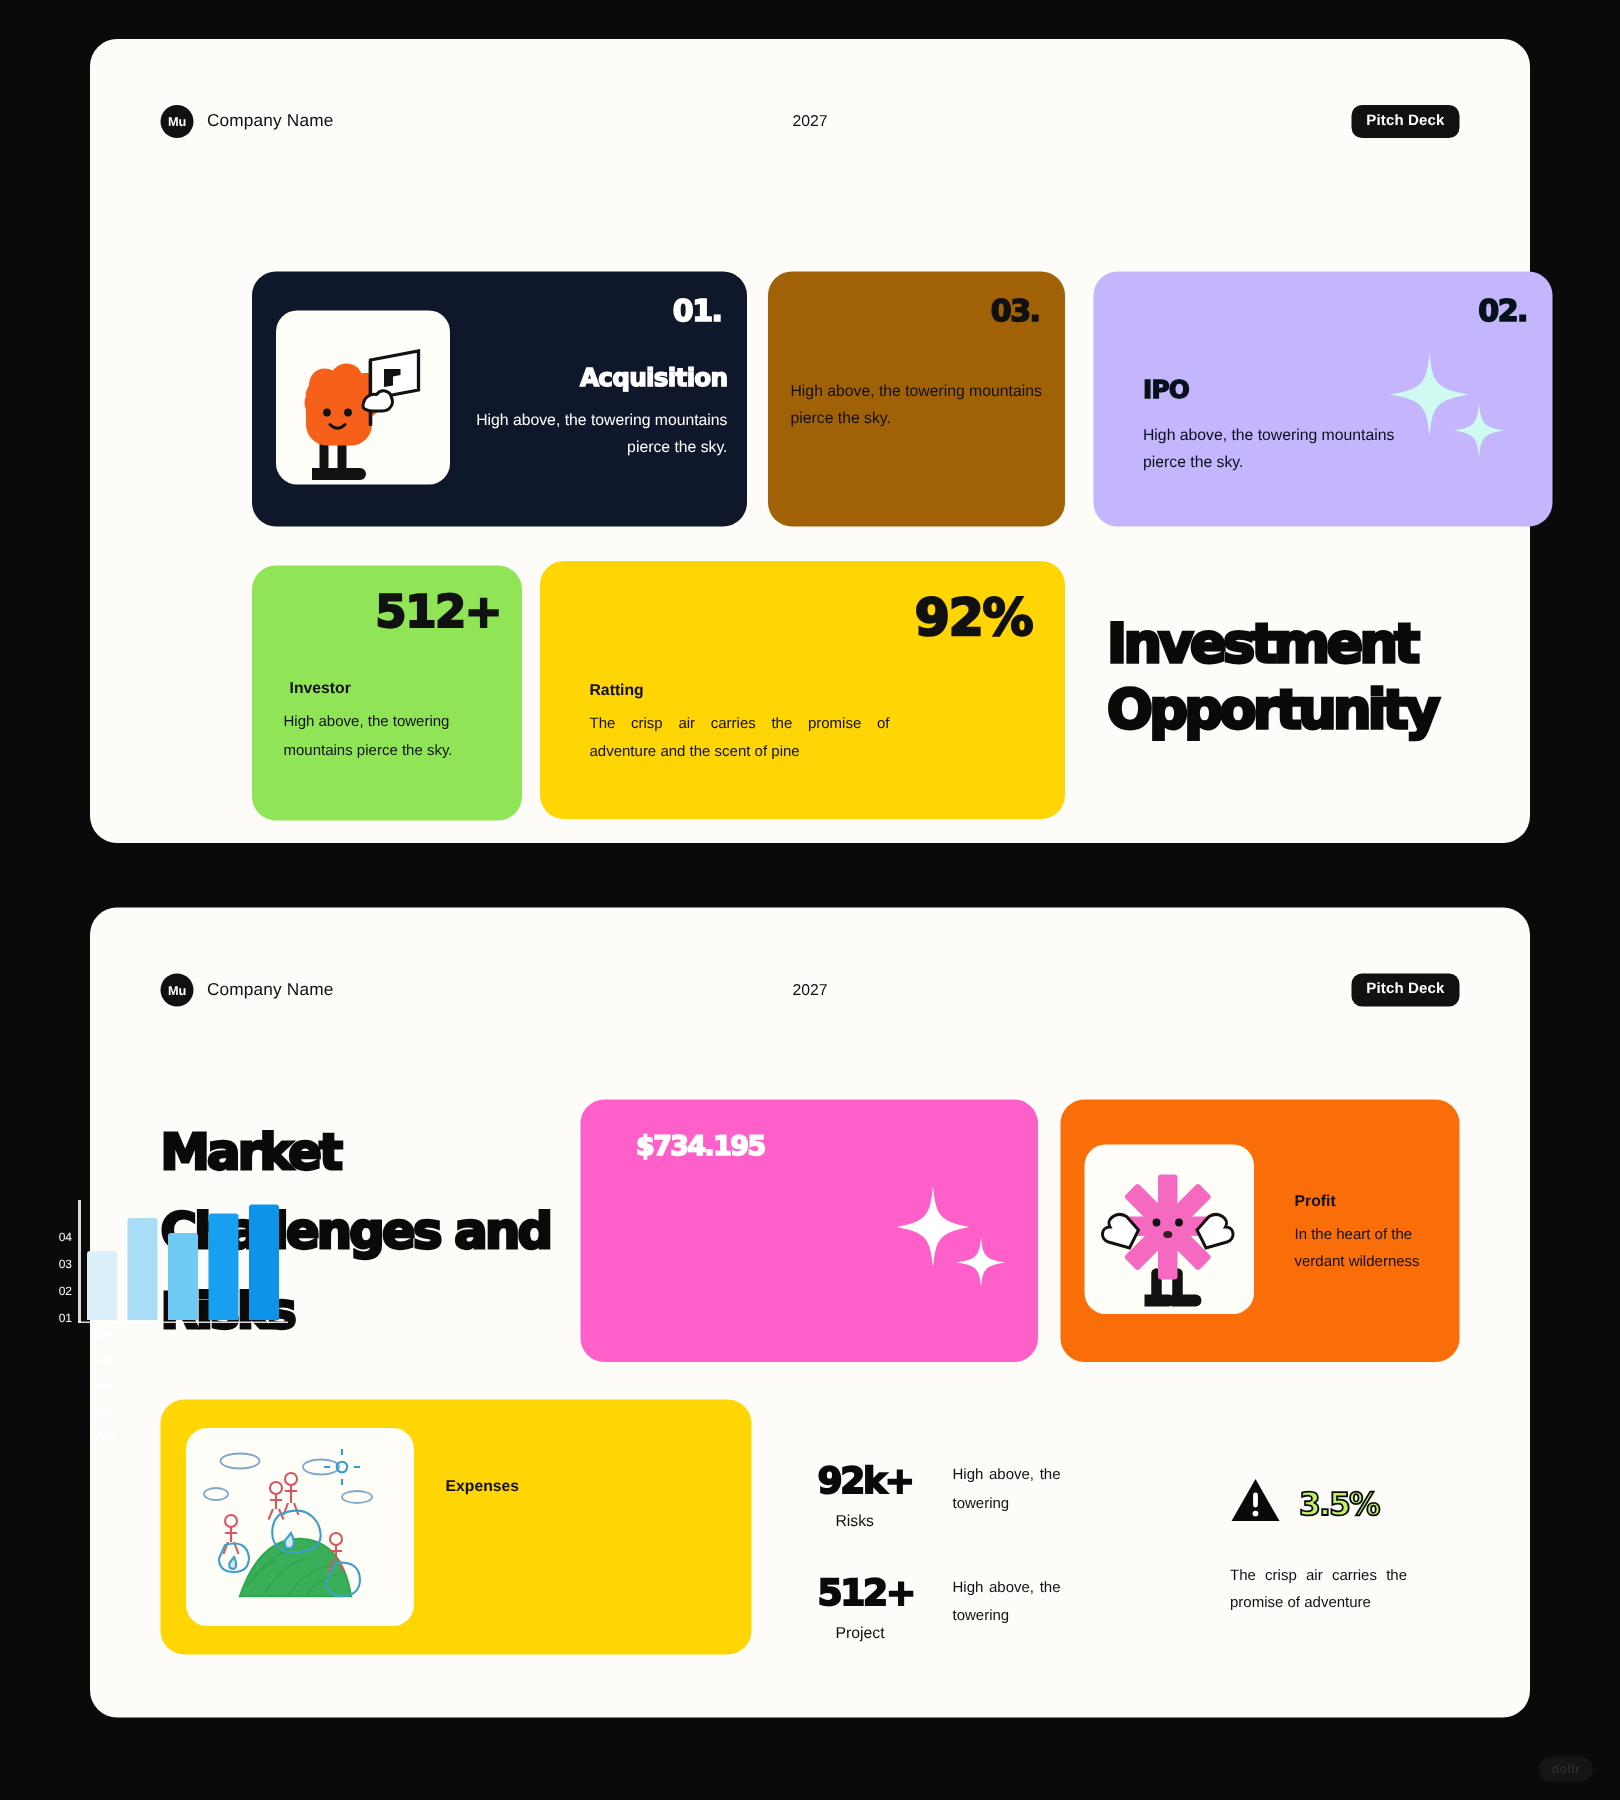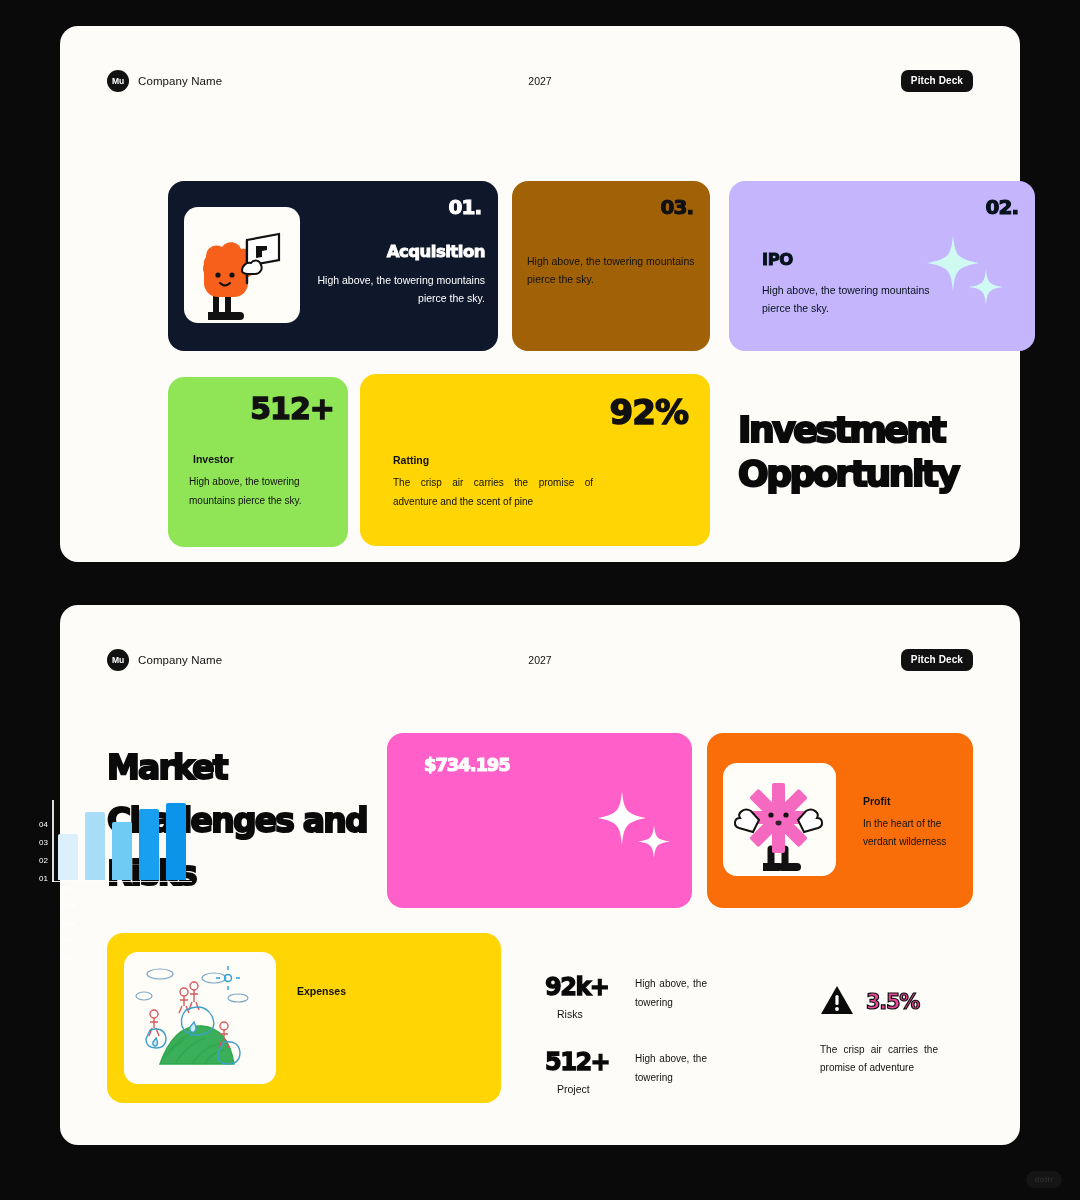--- a/index.html
+++ b/index.html
@@ -159,21 +159,21 @@
     color: #0a0a0a; -webkit-text-stroke: 1.3px #0a0a0a; line-height: 1;
   }
   .stat-lbl { margin-top: 9px; margin-left: 12px; font-size: 10.5px; color: #111; }
   .stat-desc { margin-left: 6px; width: 72px; font-size: 10px; line-height: 1.85; color: #111; text-align: justify; }
 
   #risk-block { position: absolute; left: 820px; top: 985px; width: 160px; }
   .risk-head { display: flex; align-items: center; gap: 12px; }
   .risk-num {
     font-family: "DejaVu Sans", sans-serif;
     font-weight: bold; font-size: 21px; letter-spacing: -1.3px;
-    color: #ec4899; -webkit-text-stroke: 1.2px #0a0a0a;
+    color: #bef264; -webkit-text-stroke: 1.2px #0a0a0a;
   }
   .risk-desc { margin-top: 22px; font-size: 10px; line-height: 1.8; color: #111; text-align: justify; width: 118px; }
 
   .spark { position: absolute; }
   .watermark {
     position: absolute; right: 18px; bottom: 12px;
     width: 36px; height: 17px; border-radius: 9px;
     background: #151515; color: #2c2c2c;
     font-size: 8px; font-weight: bold;
     display: flex; align-items: center; justify-content: center;

